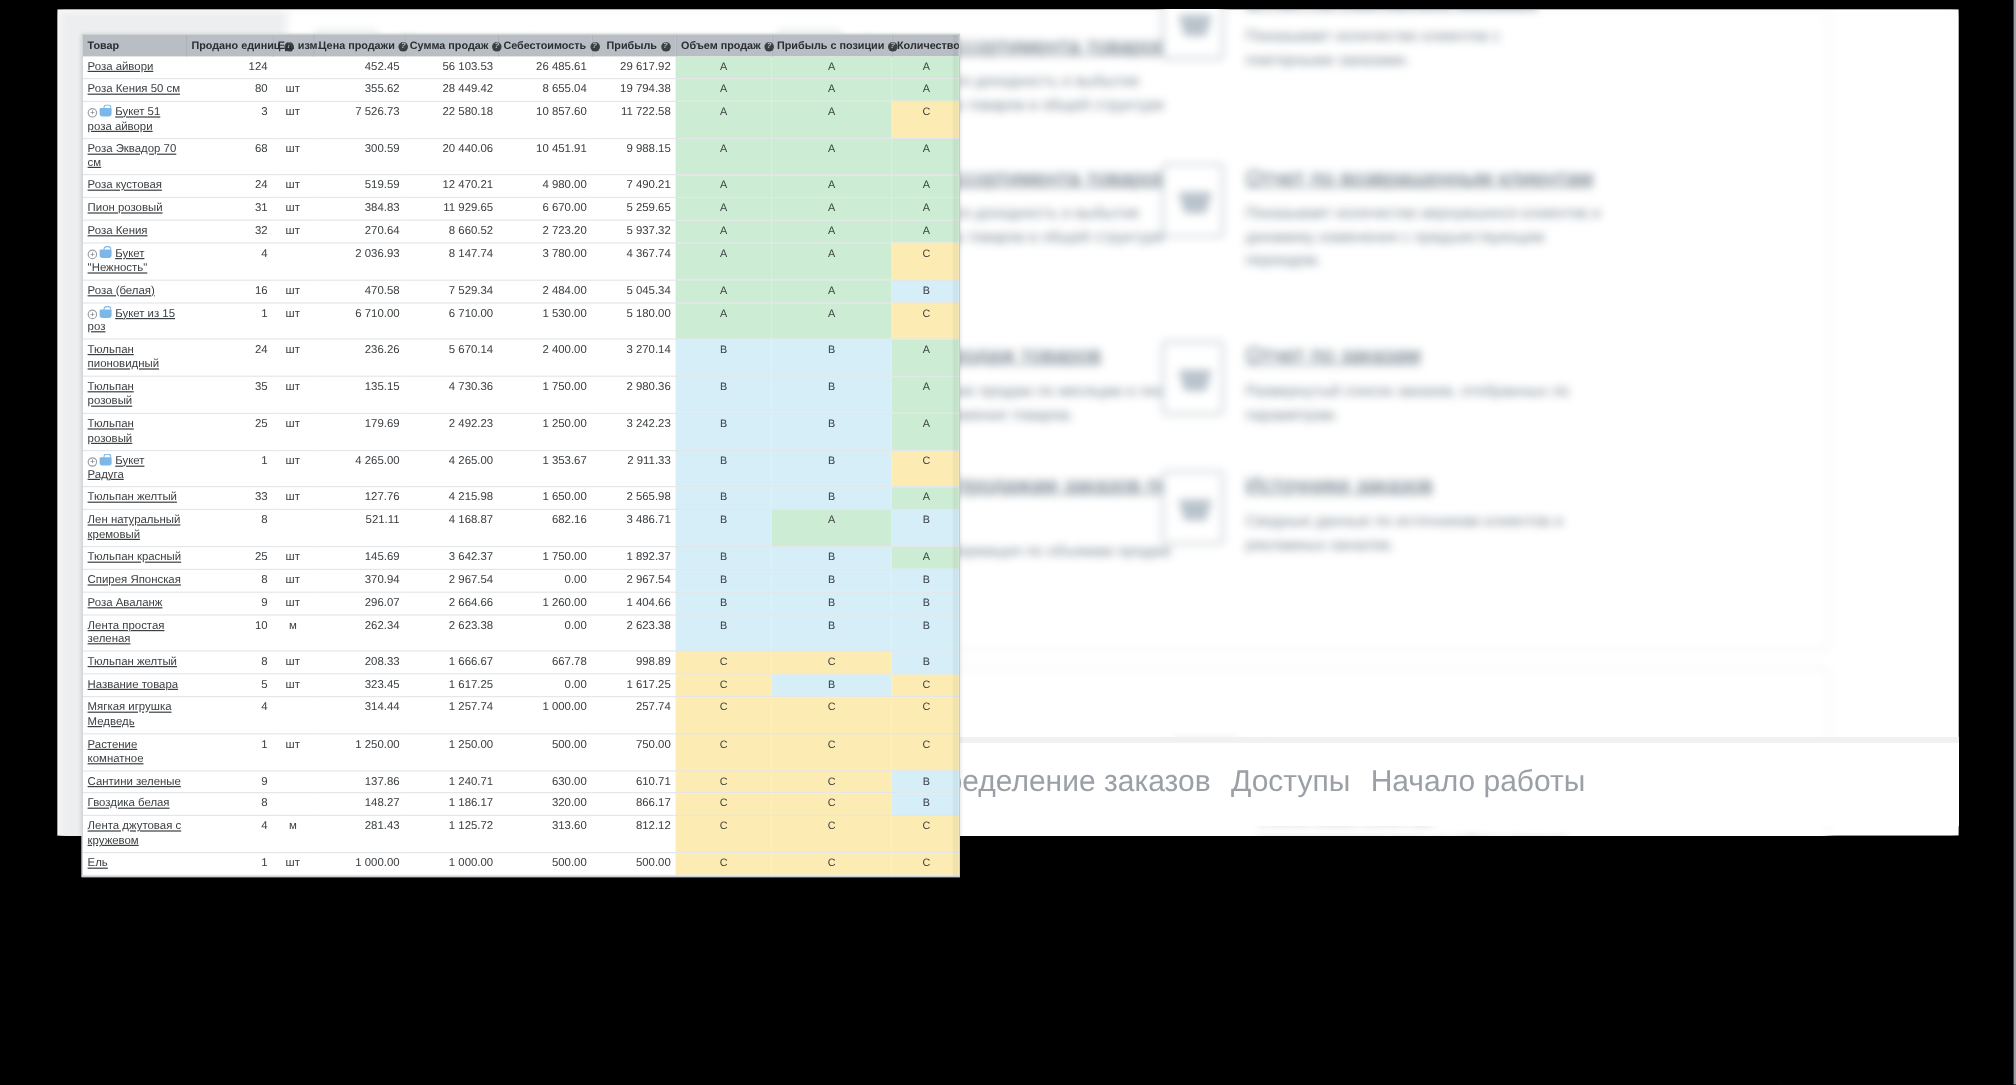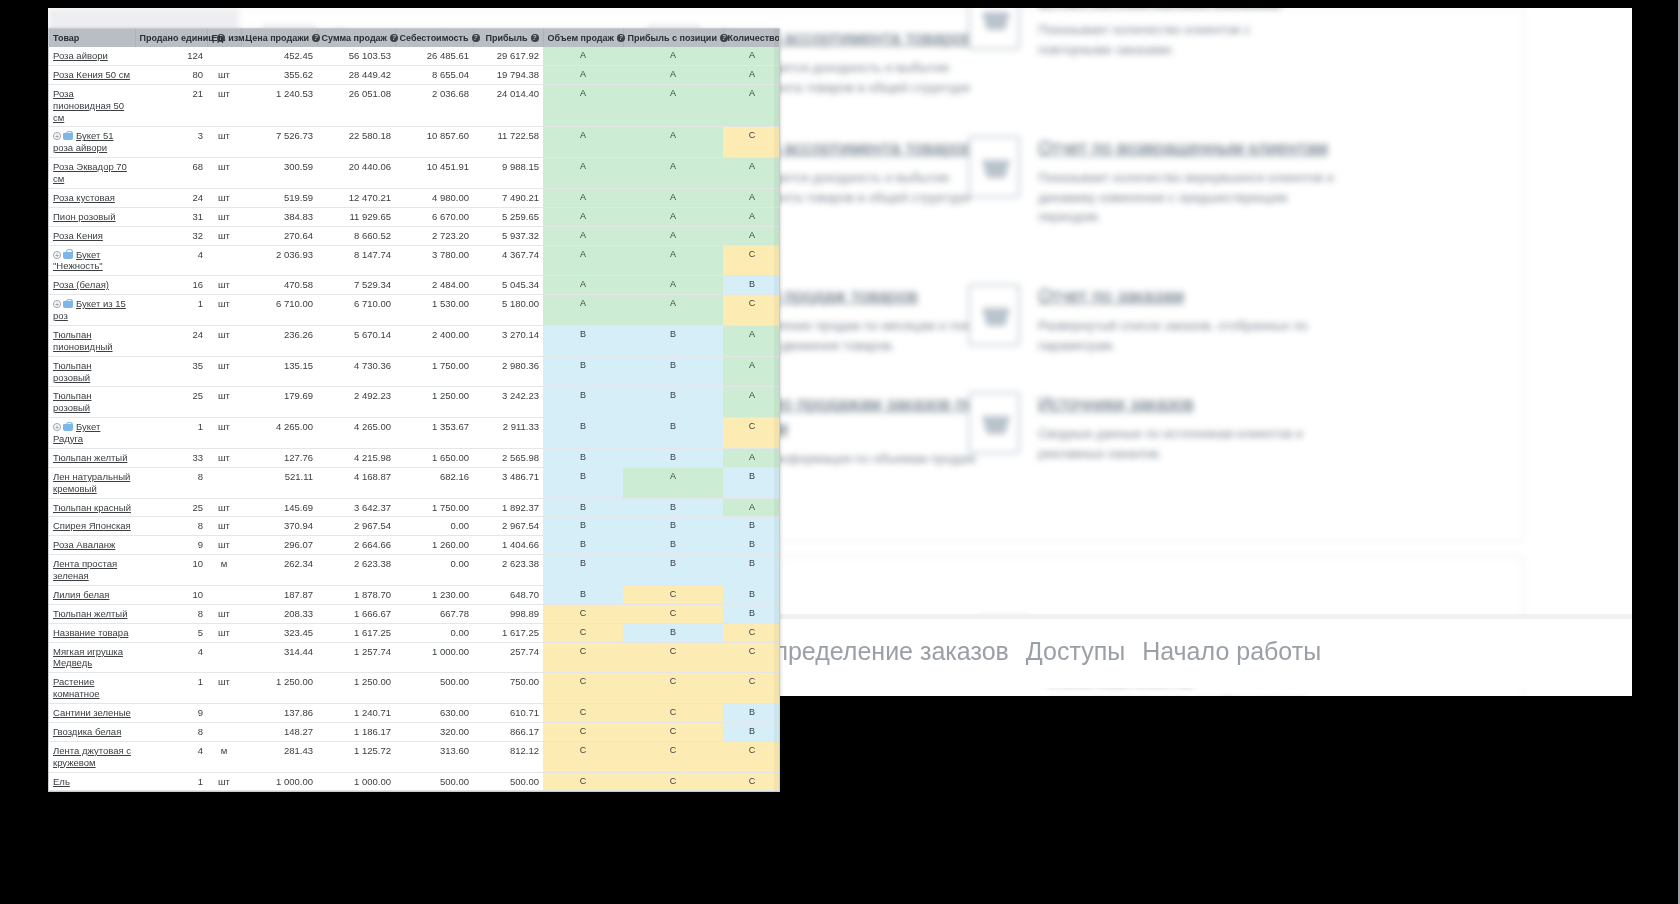--- a/index.html
+++ b/index.html
@@ -121,21 +121,21 @@
   }
   #footer-nav .nav-item { cursor: pointer; }
   #footer-nav .nav-item.active {
     color: #222;
     font-weight: 600;
   }
 
   
   #abc-table {
     position: absolute;
-    left: 48px; top: 28px;
+    left: 68px; top: 28px;
     width: 732px;
     background: #fff;
     border: 1px solid #c8ccd0;
     box-shadow: 0 1px 4px rgba(0,0,0,.22);
     overflow: hidden;
     font-size: 9.5px;
     color: #3c4043;
   }
 
   table.grid {
@@ -427,32 +427,20 @@
             <td class="unit">шт</td>
             <td class="num">355.62</td>
             <td class="num">28 449.42</td>
             <td class="num">8 655.04</td>
             <td class="num">19 794.38</td>
             <td class="cls A">A</td>
             <td class="cls A">A</td>
             <td class="cls A">A</td>
           </tr>
           <tr>
-            <td class="name"><a href="#">Роза пионовидная 50 см</a></td>
-            <td class="num">21</td>
-            <td class="unit">шт</td>
-            <td class="num">1 240.53</td>
-            <td class="num">26 051.08</td>
-            <td class="num">2 036.68</td>
-            <td class="num">24 014.40</td>
-            <td class="cls A">A</td>
-            <td class="cls A">A</td>
-            <td class="cls A">A</td>
-          </tr>
-          <tr>
             <td class="name"><span class="exp">+</span><span class="boxic"></span><a href="#">Букет 51 роза айвори</a></td>
             <td class="num">3</td>
             <td class="unit">шт</td>
             <td class="num">7 526.73</td>
             <td class="num">22 580.18</td>
             <td class="num">10 857.60</td>
             <td class="num">11 722.58</td>
             <td class="cls A">A</td>
             <td class="cls A">A</td>
             <td class="cls C">C</td>
@@ -655,32 +643,20 @@
             <td class="unit">м</td>
             <td class="num">262.34</td>
             <td class="num">2 623.38</td>
             <td class="num">0.00</td>
             <td class="num">2 623.38</td>
             <td class="cls B">B</td>
             <td class="cls B">B</td>
             <td class="cls B">B</td>
           </tr>
           <tr>
-            <td class="name"><a href="#">Лилия белая</a></td>
-            <td class="num">10</td>
-            <td class="unit"></td>
-            <td class="num">187.87</td>
-            <td class="num">1 878.70</td>
-            <td class="num">1 230.00</td>
-            <td class="num">648.70</td>
-            <td class="cls B">B</td>
-            <td class="cls C">C</td>
-            <td class="cls B">B</td>
-          </tr>
-          <tr>
             <td class="name"><a href="#">Тюльпан желтый</a></td>
             <td class="num">8</td>
             <td class="unit">шт</td>
             <td class="num">208.33</td>
             <td class="num">1 666.67</td>
             <td class="num">667.78</td>
             <td class="num">998.89</td>
             <td class="cls C">C</td>
             <td class="cls C">C</td>
             <td class="cls B">B</td>

